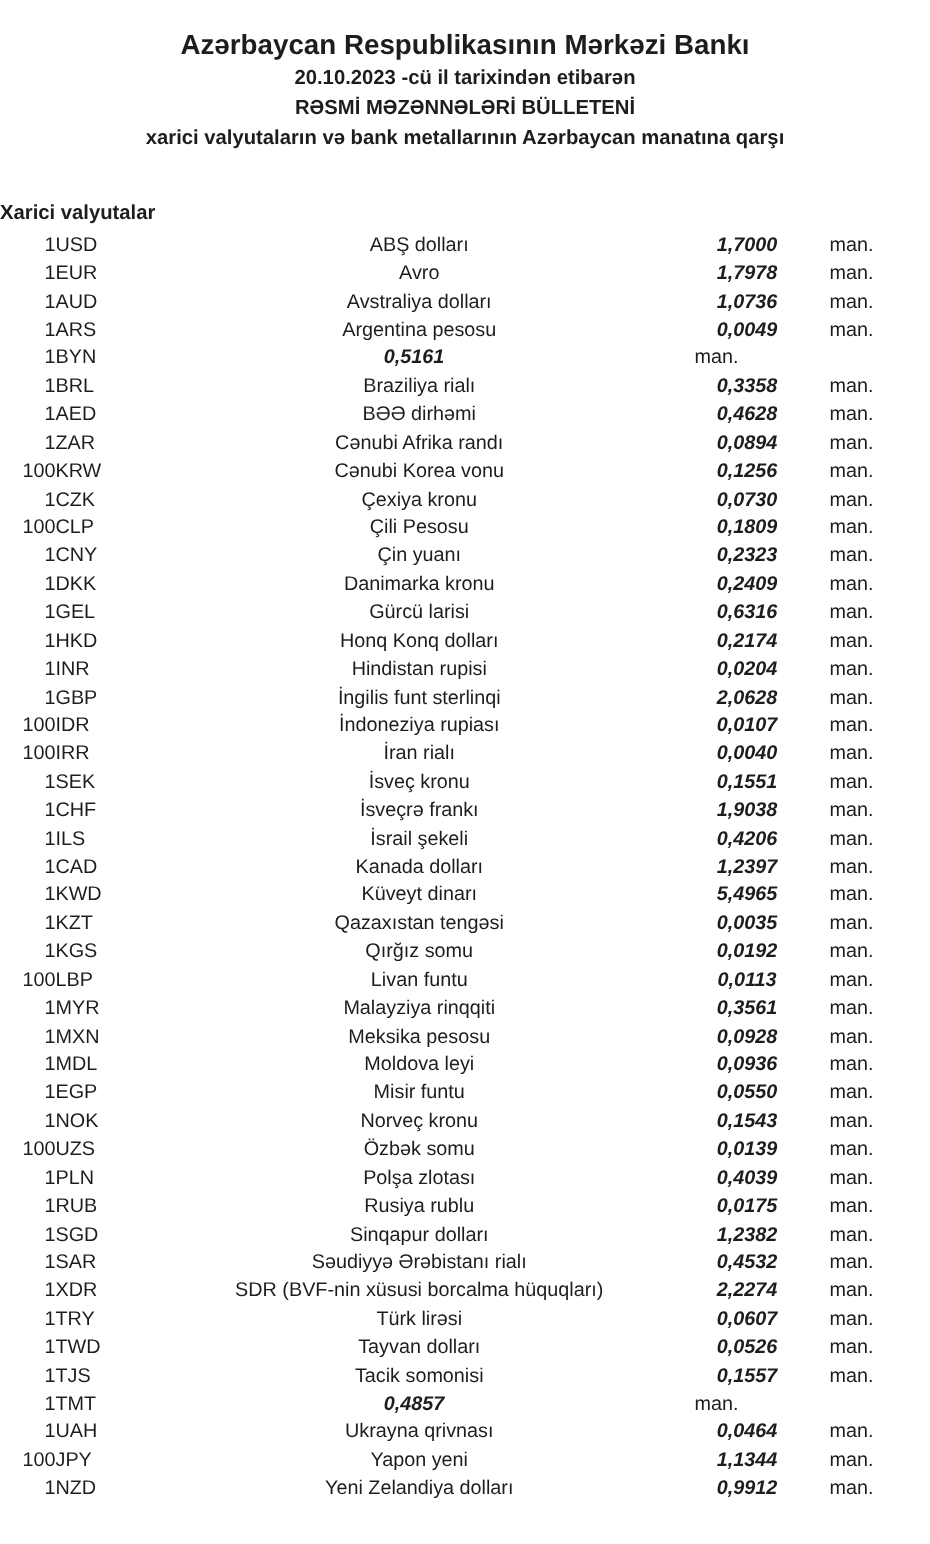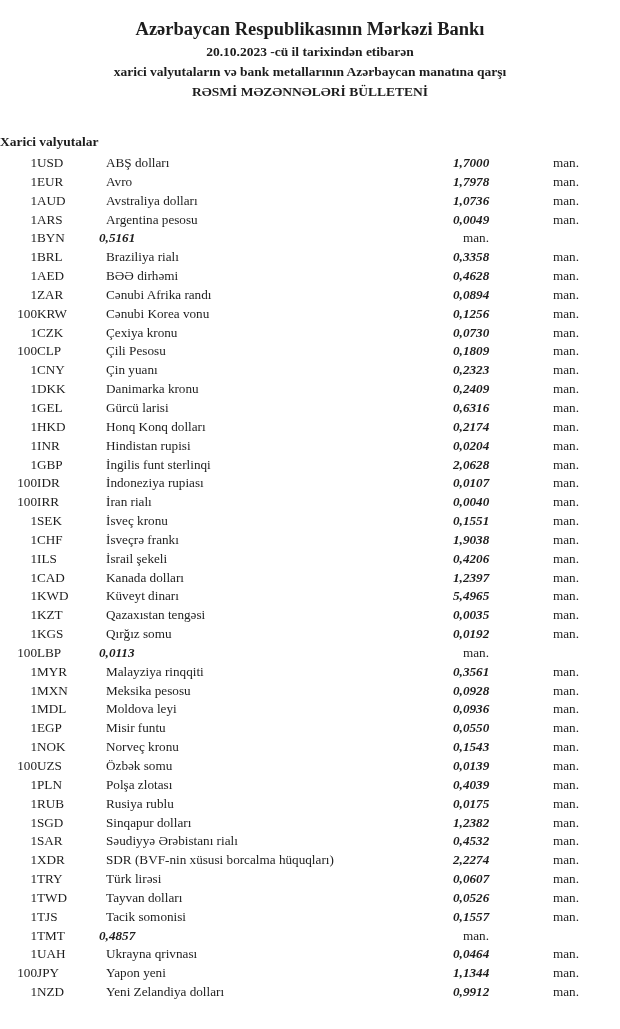--- a/index.html
+++ b/index.html
@@ -6,21 +6,21 @@
     margin: 0;
     padding: 0;
     background: #ffffff;
   }
   .page {
     position: relative;
     width: 620px;
     height: 1029px;
     background: #ffffff;
     color: #1d1d1d;
-    font-family: Liberation Serif, serif;
+    font-family: Liberation Sans, sans-serif;
     overflow: hidden;
     box-sizing: border-box;
     padding-top: 17px;
   }
   .doc-header {
     text-align: center;
   }
   .doc-title {
     font-size: 18.5px;
     font-weight: bold;
@@ -51,40 +51,41 @@
   }
   .cell-qty {
     text-align: right;
   }
   .cell-code {
   }
   .cell-name {
     padding-left: 7px;
     white-space: nowrap;
     overflow: hidden;
+    text-align: center;
   }
   .cell-rate {
-    text-align: left;
+    text-align: center;
     font-weight: bold;
     font-style: italic;
   }
   .cell-unit {
     padding-left: 10px;
   }
 </style>
 </head>
 <body>
 
 <div class="page">
 
   <div class="doc-header">
     <h1 class="doc-title">Azərbaycan Respublikasının Mərkəzi Bankı</h1>
     <div class="hline">20.10.2023 -cü il tarixindən etibarən</div>
+    <div class="hline">RƏSMİ MƏZƏNNƏLƏRİ BÜLLETENİ</div>
     <div class="hline">xarici valyutaların və bank metallarının Azərbaycan manatına qarşı</div>
-    <div class="hline">RƏSMİ MƏZƏNNƏLƏRİ BÜLLETENİ</div>
   </div>
 
   <div class="section-title">Xarici valyutalar</div>
 
   <div class="rates">
       <div class="row">
         <span class="cell-qty">1</span>
         <span class="cell-code">USD</span>
         <span class="cell-name">ABŞ dolları</span>
         <span class="cell-rate">1,7000</span>
@@ -260,20 +261,21 @@
       <div class="row">
         <span class="cell-qty">1</span>
         <span class="cell-code">KGS</span>
         <span class="cell-name">Qırğız somu</span>
         <span class="cell-rate">0,0192</span>
         <span class="cell-unit">man.</span>
       </div>
       <div class="row">
         <span class="cell-qty">100</span>
         <span class="cell-code">LBP</span>
+        <span class="cell-name">Livan funtu</span>
         <span class="cell-rate">0,0113</span>
         <span class="cell-unit">man.</span>
       </div>
       <div class="row">
         <span class="cell-qty">1</span>
         <span class="cell-code">MYR</span>
         <span class="cell-name">Malayziya rinqqiti</span>
         <span class="cell-rate">0,3561</span>
         <span class="cell-unit">man.</span>
       </div>

